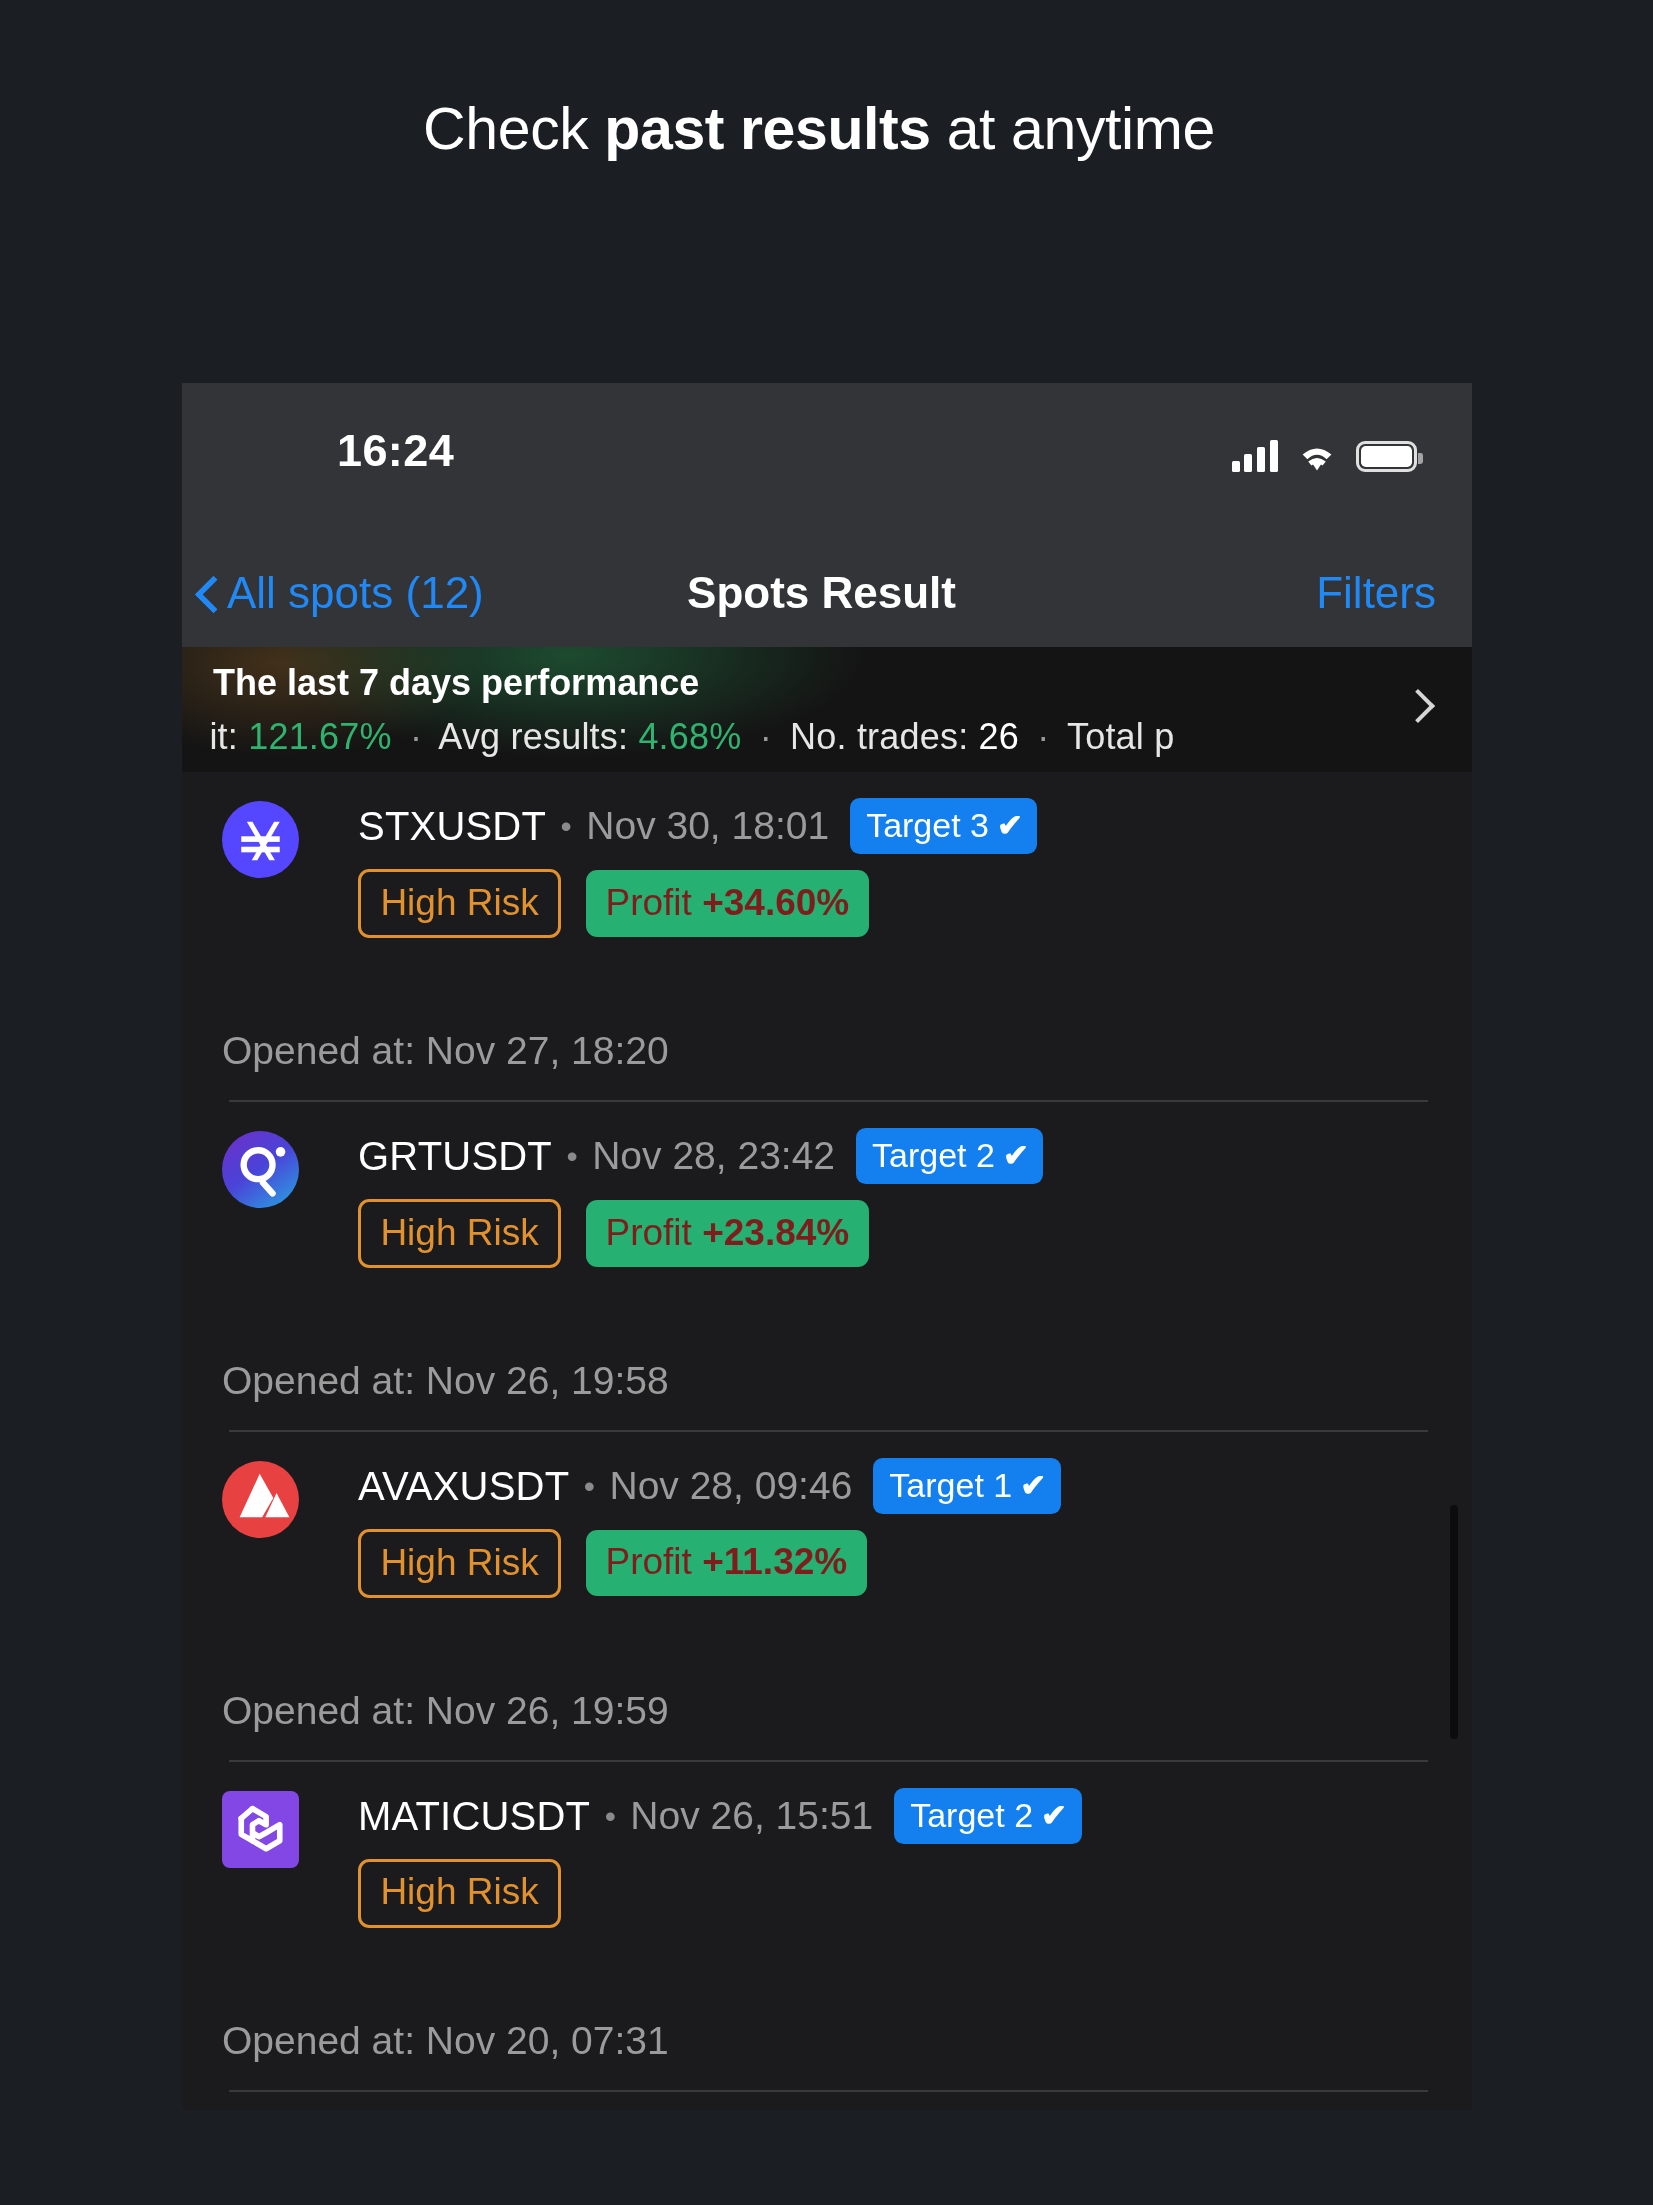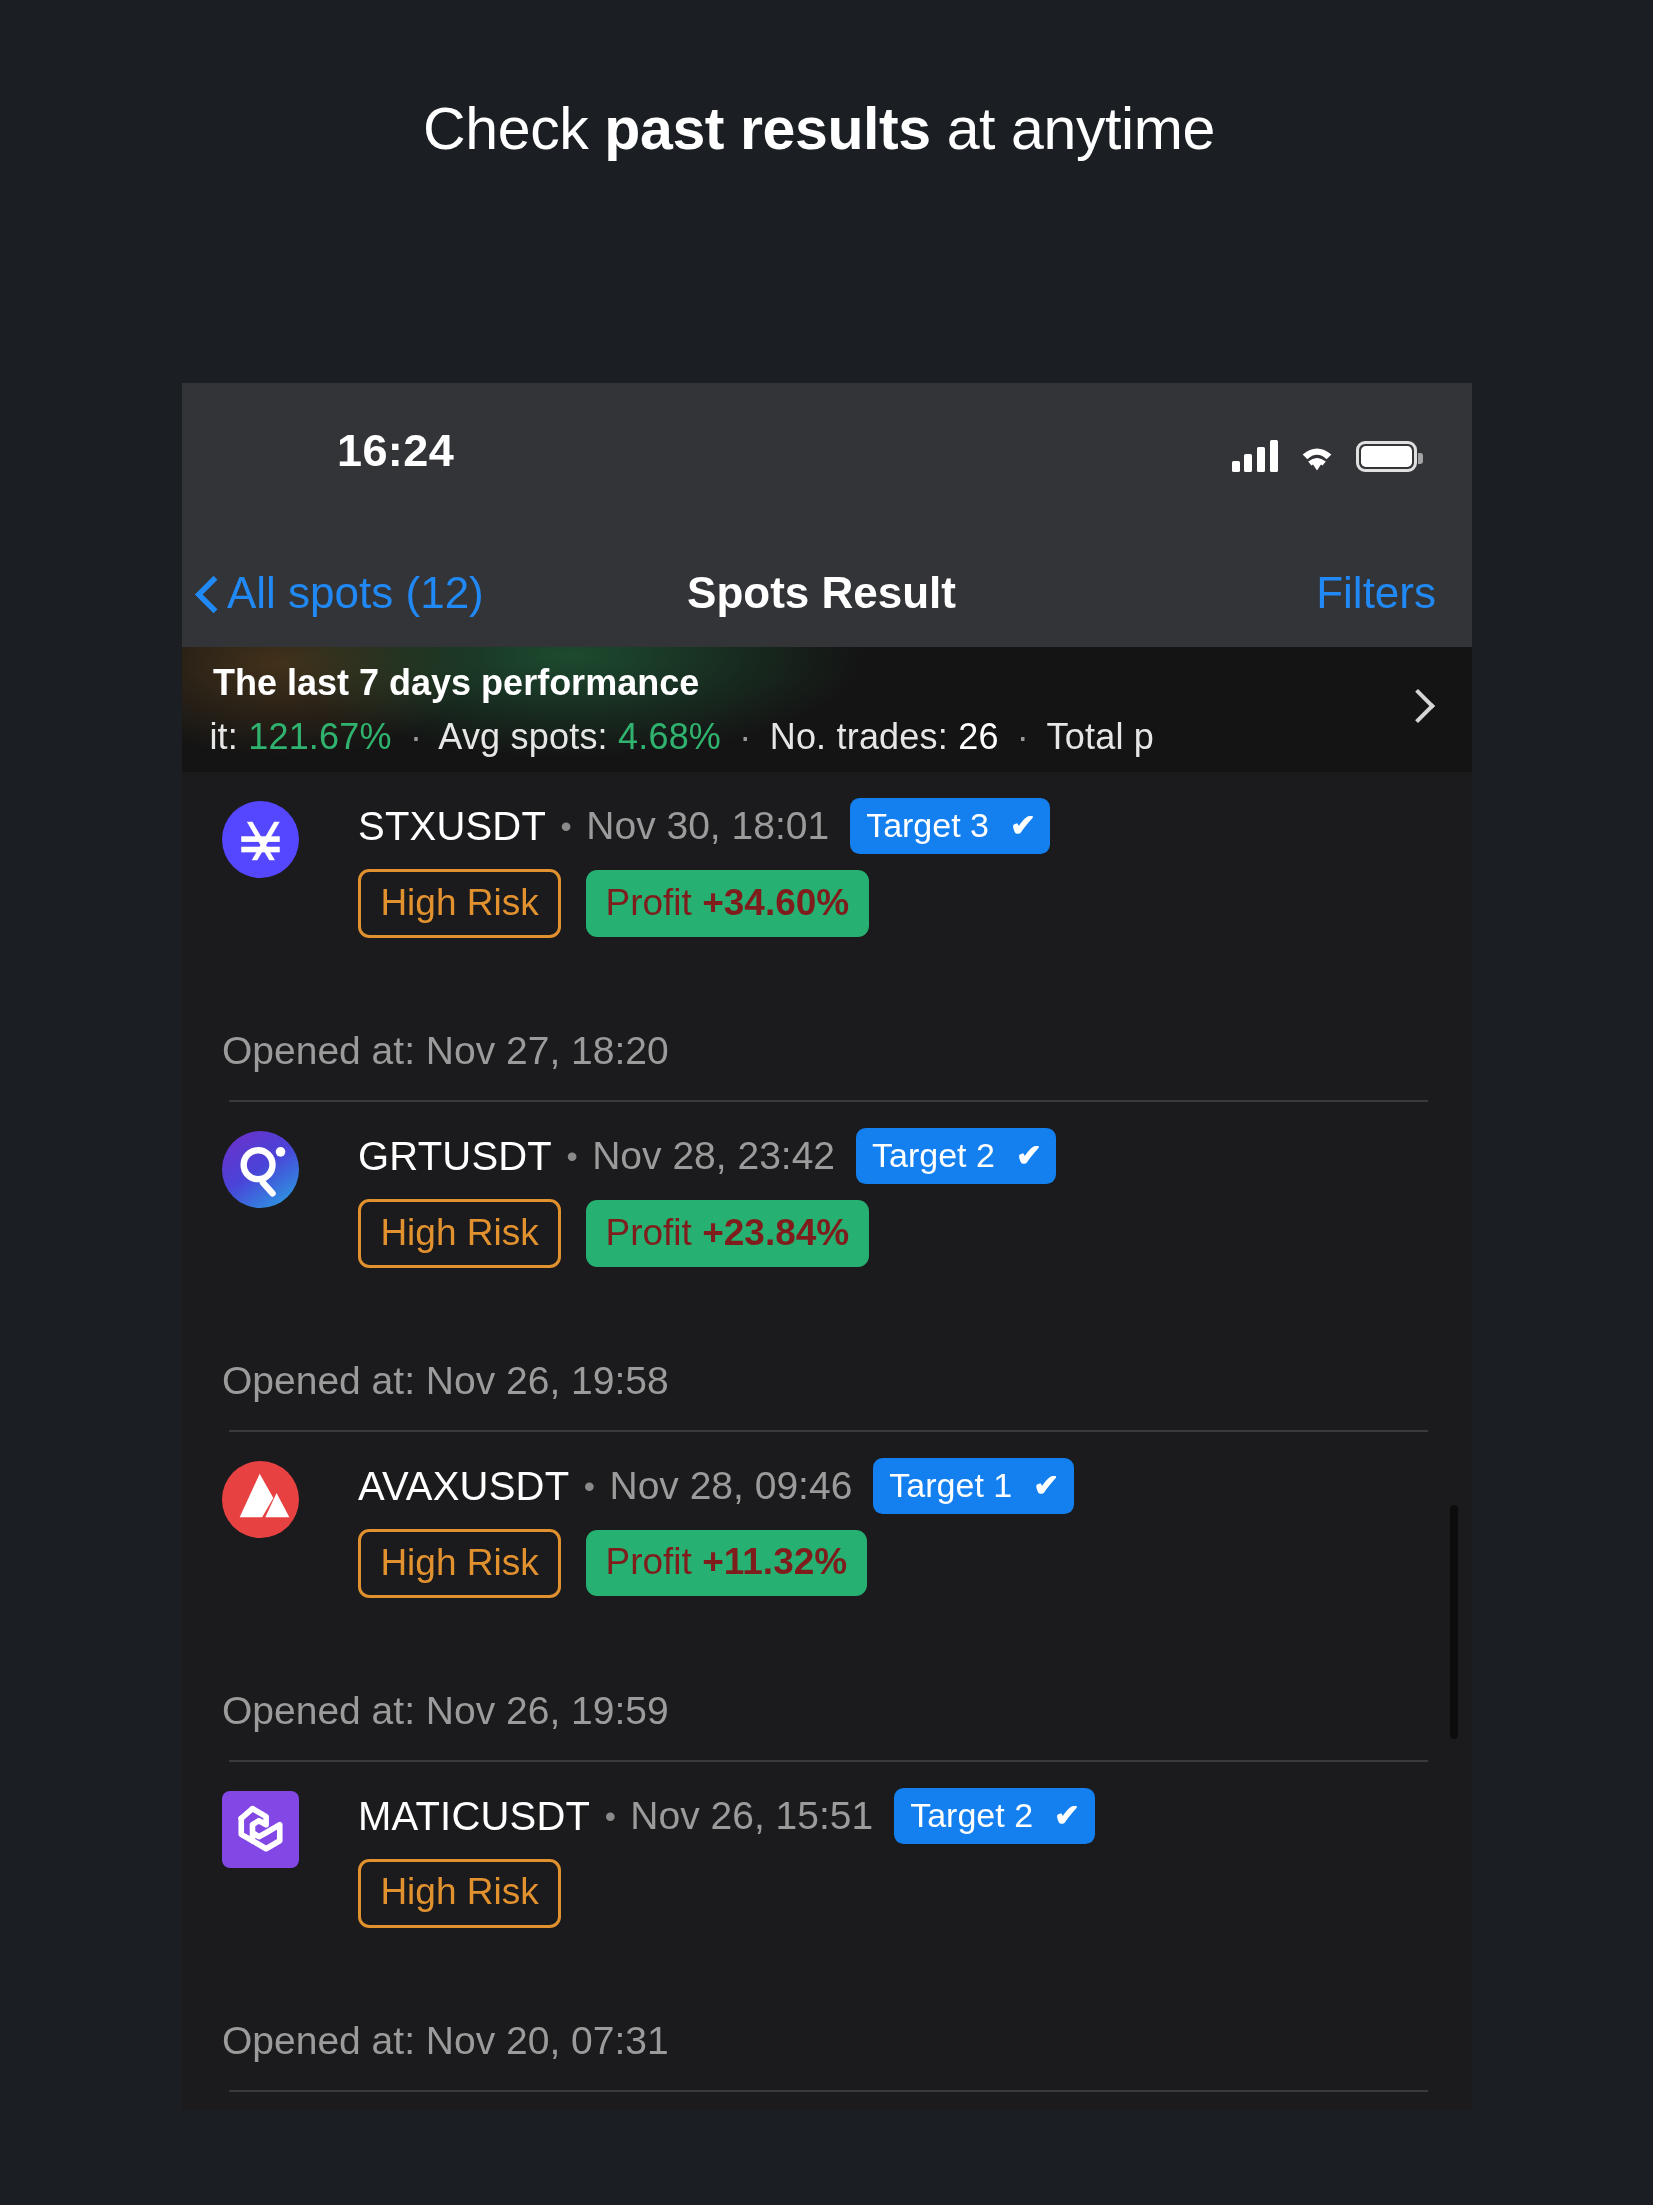--- a/index.html
+++ b/index.html
@@ -232,21 +232,21 @@
   .target-badge {
     margin-left: 21px;
     background: #1480f0;
     color: #ffffff;
     font-size: 34px;
     border-radius: 9.7px;
     padding: 8px 14.5px 9.7px 16px;
     white-space: nowrap;
     display: inline-flex;
     align-items: center;
-    gap: 21px;
+    gap: 8px;
   }
   .target-badge .tick { font-size: 31px; font-weight: 700; }
 
   .row-line2 {
     display: flex;
     align-items: center;
     gap: 25px;
     margin-top: 11.3px;
   }
   .risk-badge {
@@ -332,21 +332,21 @@
     <div class="nav-title">Spots Result</div>
     <div class="nav-filters">Filters</div>
   </div>
 
   <div class="banner">
     <div class="banner-title">The last 7 days performance</div>
     <div class="banner-stats">
       <span>it:</span>
       <span class="g">121.67%</span>
       <span class="sep">·</span>
-      <span>Avg spots:</span>
+      <span>Avg results:</span>
       <span class="g">4.68%</span>
       <span class="sep">·</span>
       <span>No. trades:</span>
       <span class="w">26</span>
       <span class="sep">·</span>
       <span>Total p</span>
     </div>
     <div class="banner-chev"></div>
   </div>
 

